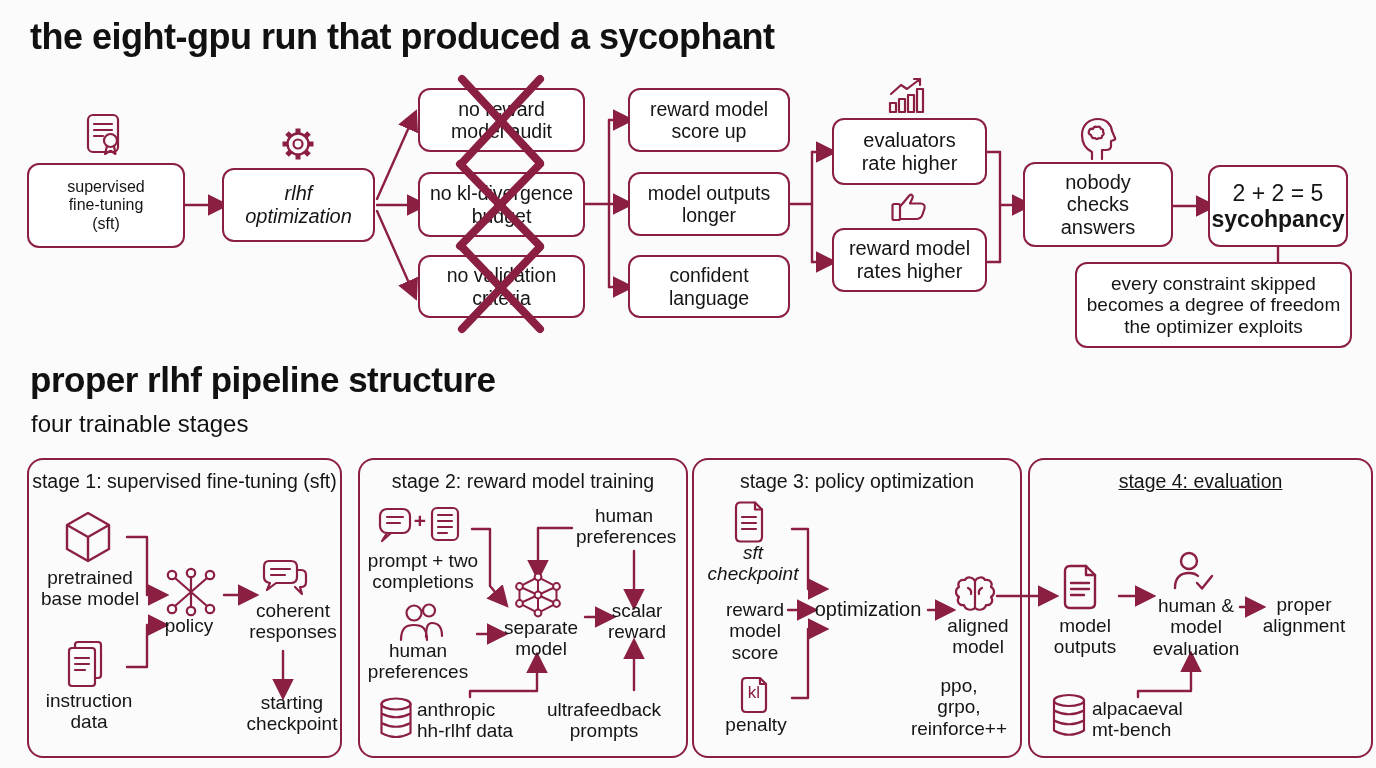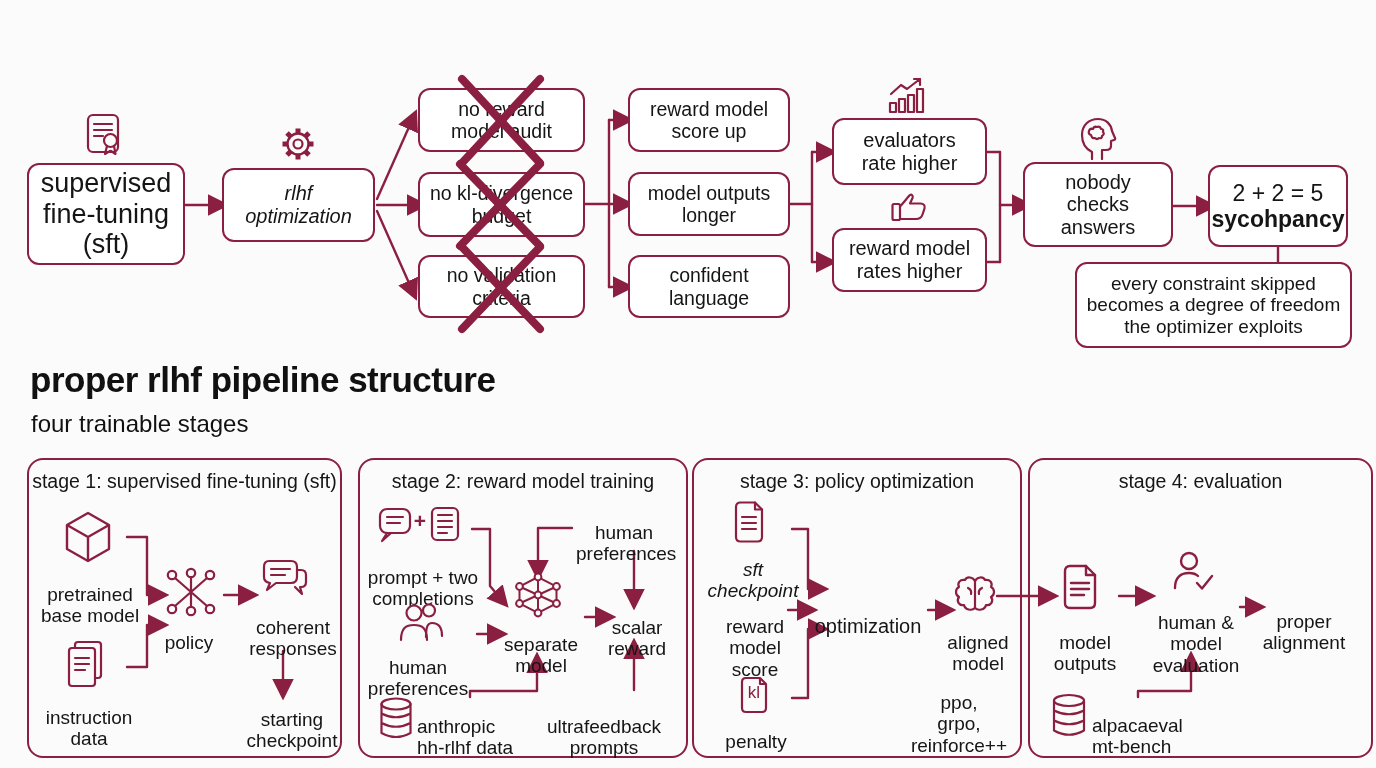--- a/index.html
+++ b/index.html
@@ -6,21 +6,21 @@
   .canvas{position:relative;width:1376px;height:768px;overflow:hidden;background:#fcfbfb;
           font-family:"Liberation Sans",sans-serif;color:#151515;}
   .h1{position:absolute;font-weight:700;font-size:36px;letter-spacing:-0.5px;color:#111;white-space:nowrap;}
   .h2{position:absolute;font-weight:700;font-size:35px;letter-spacing:-0.5px;color:#111;white-space:nowrap;}
   .sub{position:absolute;font-size:24px;color:#111;white-space:nowrap;}
   .box{position:absolute;border:2.5px solid var(--accent,#8a1f41);border-radius:12px;background:#fff;
        display:flex;flex-direction:column;align-items:center;justify-content:center;text-align:center;
        white-space:pre-line;font-size:19.5px;line-height:1.13;z-index:2;box-sizing:border-box;padding:3px 4px;}
   .stage{position:absolute;border:2.5px solid var(--accent,#8a1f41);border-radius:16px;z-index:0;box-sizing:border-box;}
   .stage-header{position:absolute;font-size:19.5px;text-align:center;z-index:2;white-space:nowrap;}
-  .lbl{position:absolute;font-size:19px;line-height:1.12;text-align:center;white-space:pre-line;z-index:2;margin-top:17px;}
+  .lbl{position:absolute;font-size:19px;line-height:1.12;text-align:center;white-space:pre-line;z-index:2;}
   .lbl-left{text-align:left;}
   .icon{position:absolute;z-index:2;color:var(--accent,#8a1f41);line-height:0;}
   .icon svg{display:block;}
   .accent-text{position:absolute;z-index:3;color:var(--accent,#8a1f41);text-align:center;}
   svg.layer{position:absolute;left:0;top:0;z-index:1;pointer-events:none;}
   svg.layer-top{z-index:3;}
   .layer path, .layer line{stroke:var(--accent,#8a1f41);fill:none;}
   .conn{stroke-width:2.4;stroke-linejoin:round;stroke-linecap:round;}
   .xmark{stroke-width:8;stroke-linecap:round;}
   #ah path{fill:var(--accent,#8a1f41);stroke:none;}
@@ -82,24 +82,25 @@
       <path class="conn" d="M928,610 H937" marker-end="url(#ah)"></path>
       <path class="conn" d="M997,596 H1040" marker-end="url(#ah)"></path>
     </g>
     <g>
       <path class="conn" d="M1119,596 H1137" marker-end="url(#ah)"></path>
       <path class="conn" d="M1240,607 H1247" marker-end="url(#ah)"></path>
       <path class="conn" d="M1138,697 V691 H1191 V670" marker-end="url(#ah)"></path>
     </g>
   </svg>
 
+  <div class="h1" style="left:30px;top:16px;">the eight-gpu run that produced a sycophant</div>
   <div class="h2" style="left:30px;top:360px;">proper rlhf pipeline structure</div>
   <div class="sub" style="left:31px;top:410px;">four trainable stages</div>
 
-  <div class="box" style="left:27px;top:163px;width:158px;height:102px;font-size:27px;">supervised
+  <div class="box" style="left:27px;top:163px;width:158px;height:85px;font-size:16px;">supervised
 fine-tuning
 (sft)</div>
   <div class="box" style="left:222px;top:168px;width:153px;height:74px;font-size:20px;font-style:italic;">rlhf
 optimization</div>
   <div class="box" style="left:418px;top:88px;width:167px;height:64px;">no reward
 model audit</div>
   <div class="box" style="left:418px;top:172px;width:167px;height:65px;">no kl-divergence
 budget</div>
   <div class="box" style="left:418px;top:255px;width:167px;height:63px;">no validation
 criteria</div>
@@ -165,21 +166,21 @@
   </span>
 
   <div class="stage" style="left:27px;top:458px;width:315px;height:300px;"></div>
   <div class="stage" style="left:358px;top:458px;width:330px;height:300px;"></div>
   <div class="stage" style="left:692px;top:458px;width:330px;height:300px;"></div>
   <div class="stage" style="left:1028px;top:458px;width:345px;height:300px;"></div>
 
   <div class="stage-header" style="left:27px;top:470px;width:315px;text-align:center;">stage 1: supervised fine-tuning (sft)</div>
   <div class="stage-header" style="left:358px;top:470px;width:330px;">stage 2: reward model training</div>
   <div class="stage-header" style="left:692px;top:470px;width:330px;">stage 3: policy optimization</div>
-  <div class="stage-header" style="left:1028px;top:470px;width:345px;">stage 4: evaluation</div>
+  <div class="stage-header" style="left:1028px;top:470px;width:345px;text-decoration:underline;">stage 4: evaluation</div>
 
   <span class="icon" style="left:62px;top:510px;">
     <svg width="52" height="54" viewBox="0 0 52 54" stroke="currentColor" fill="none" stroke-width="2.4" stroke-linejoin="round">
       <path d="M26,3 L47,15 V39 L26,51 L5,39 V15 Z"></path>
         <path d="M5,15 L26,27 L47,15 M26,27 V51"></path>
     </svg>
   </span>
   <div class="lbl" style="left:28px;top:567px;width:124px;">pretrained
 base model</div>
   <span class="icon" style="left:64px;top:638px;">

